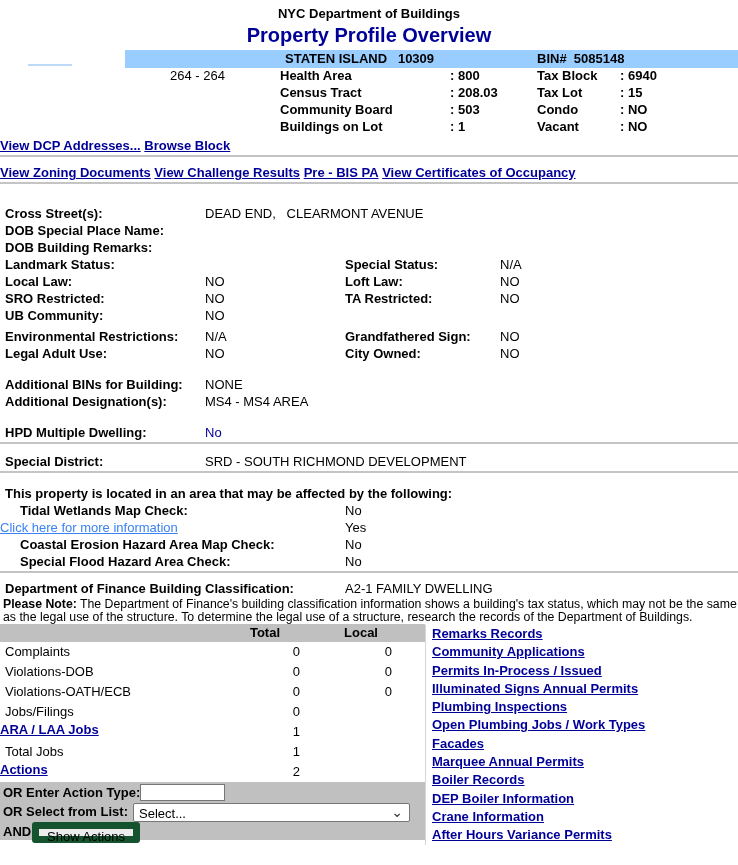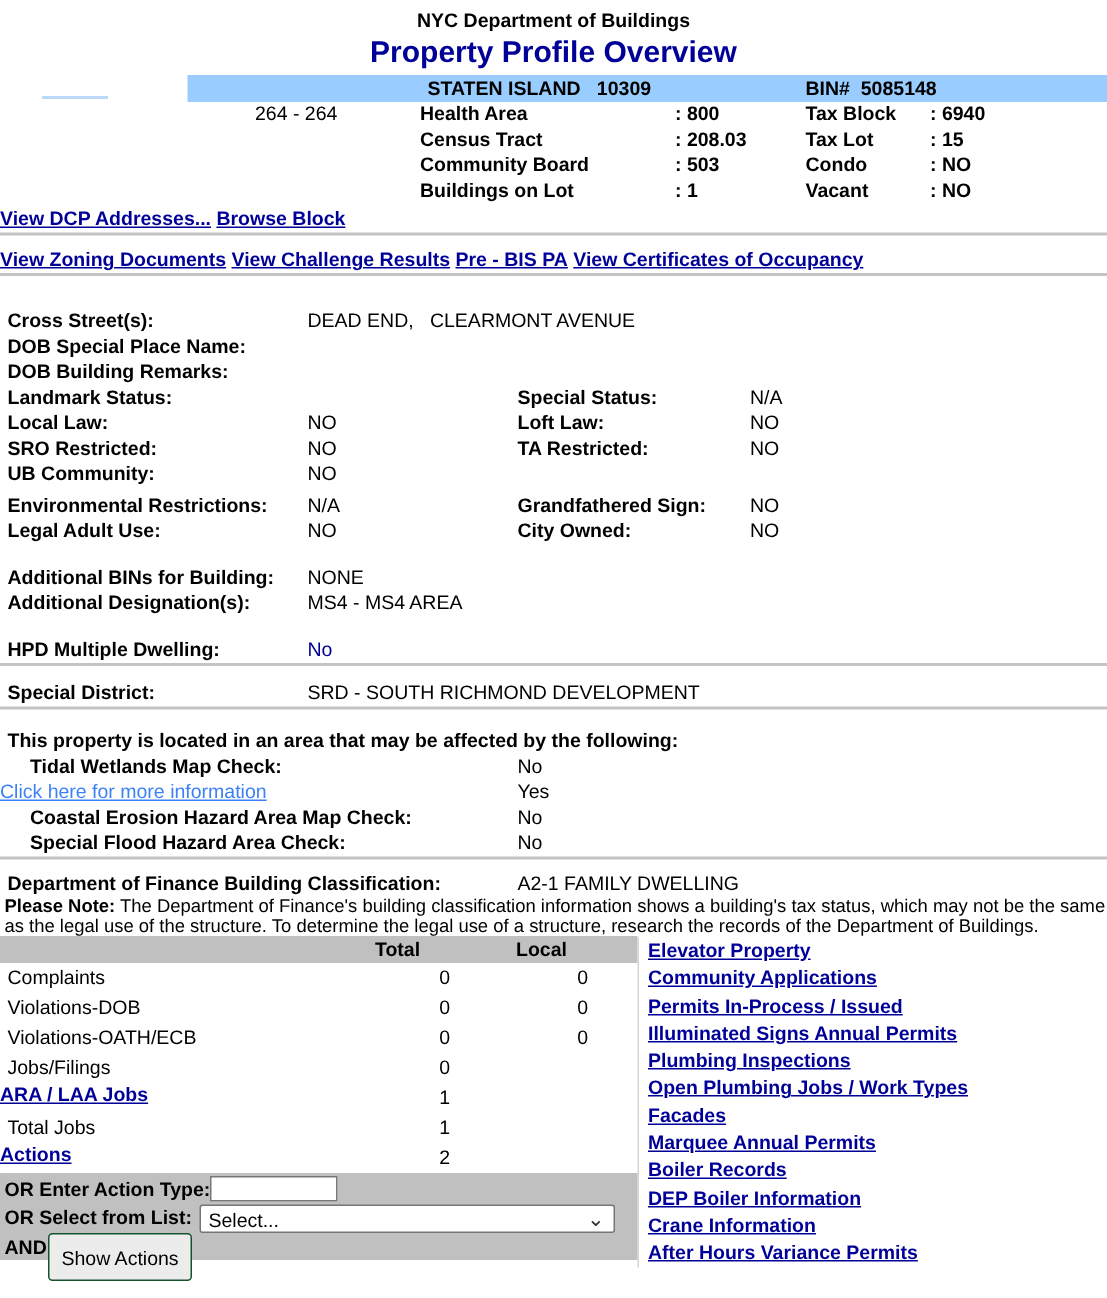--- a/index.html
+++ b/index.html
@@ -74,22 +74,22 @@
     position:absolute; left:140px; top:2px; width:85px; height:17px;
     border:1px solid #767676; background:#fff; font-family:"Liberation Sans",sans-serif; font-size:12px; padding:0 2px;
   }
   .selectbox {
     position:absolute; left:133px; top:1px; width:277px; height:19px;
     border:1px solid #767676; border-radius:2px; background:#fff; cursor:pointer;
   }
   .selectbox .sel-text { position:absolute; left:5px; top:2px; }
   .selectbox .sel-chevron { position:absolute; right:6px; top:0px; font-size:14px; color:#333; }
   .show-btn {
-    position:absolute; left:32px; top:0px; height:32px;
-    background:#ECECEC; border:1px solid #14532d; border-radius:3px;
+    position:absolute; left:32px; top:0px; height:21px;
+    background:#ECECEC; border:7px solid #14532d; border-radius:3px;
     font-family:"Liberation Sans",sans-serif; font-size:13px; padding:0 8px; cursor:pointer;
   }
 </style>
 </head>
 <body>
 
 <div class="page">
 
   <div class="center title-org">NYC Department of Buildings</div>
   <div class="center title-page">Property Profile Overview</div>
@@ -285,21 +285,21 @@
     <div class="srow">
       <span class="s-label">Total Jobs</span>
       <span class="s-total">1</span>
     </div>
     <div class="srow">
       <a class="s-label">Actions</a>
       <span class="s-total">2</span>
     </div>
 
     <div class="quicklinks">
-      <a>Elevator Property</a>
+      <a>Remarks Records</a>
       <a>Community Applications</a>
       <a>Permits In-Process / Issued</a>
       <a>Illuminated Signs Annual Permits</a>
       <a>Plumbing Inspections</a>
       <a>Open Plumbing Jobs / Work Types</a>
       <a>Facades</a>
       <a>Marquee Annual Permits</a>
       <a>Boiler Records</a>
       <a>DEP Boiler Information</a>
       <a>Crane Information</a>

